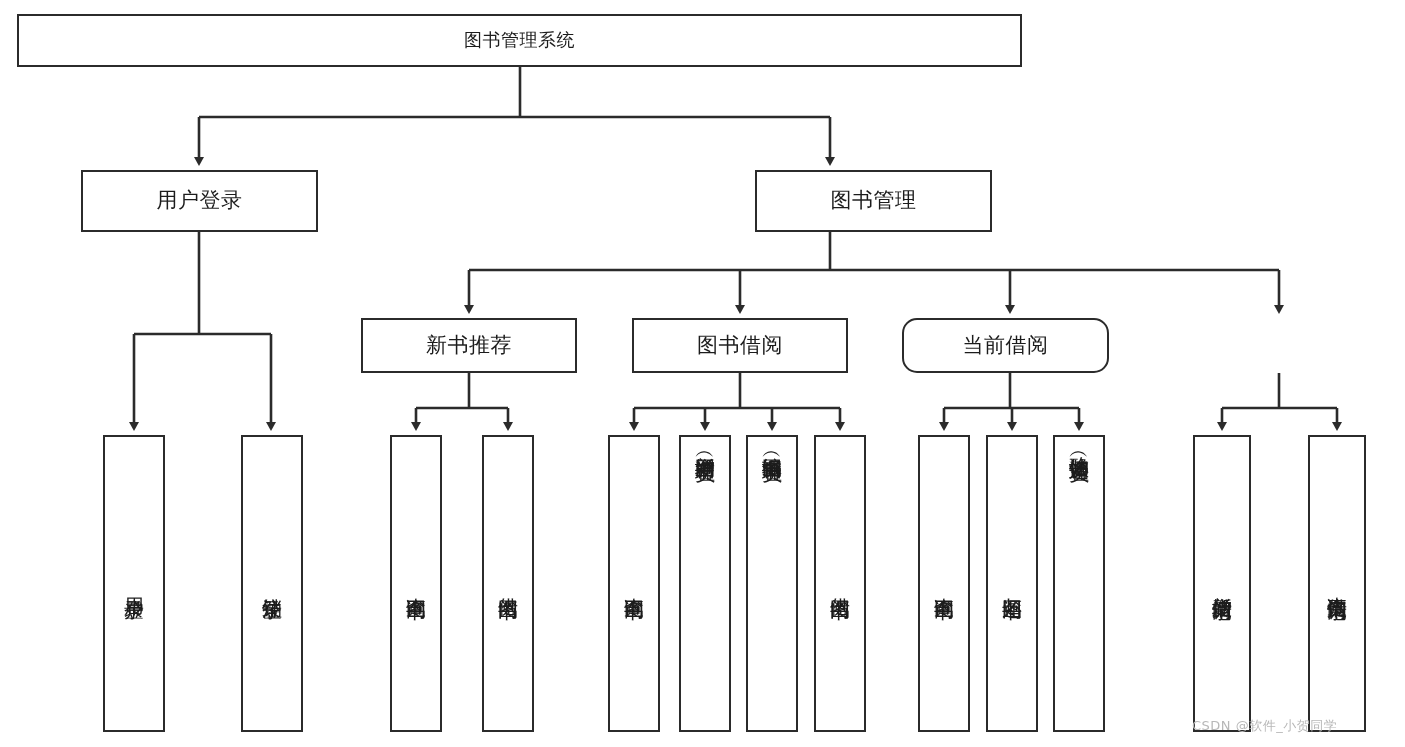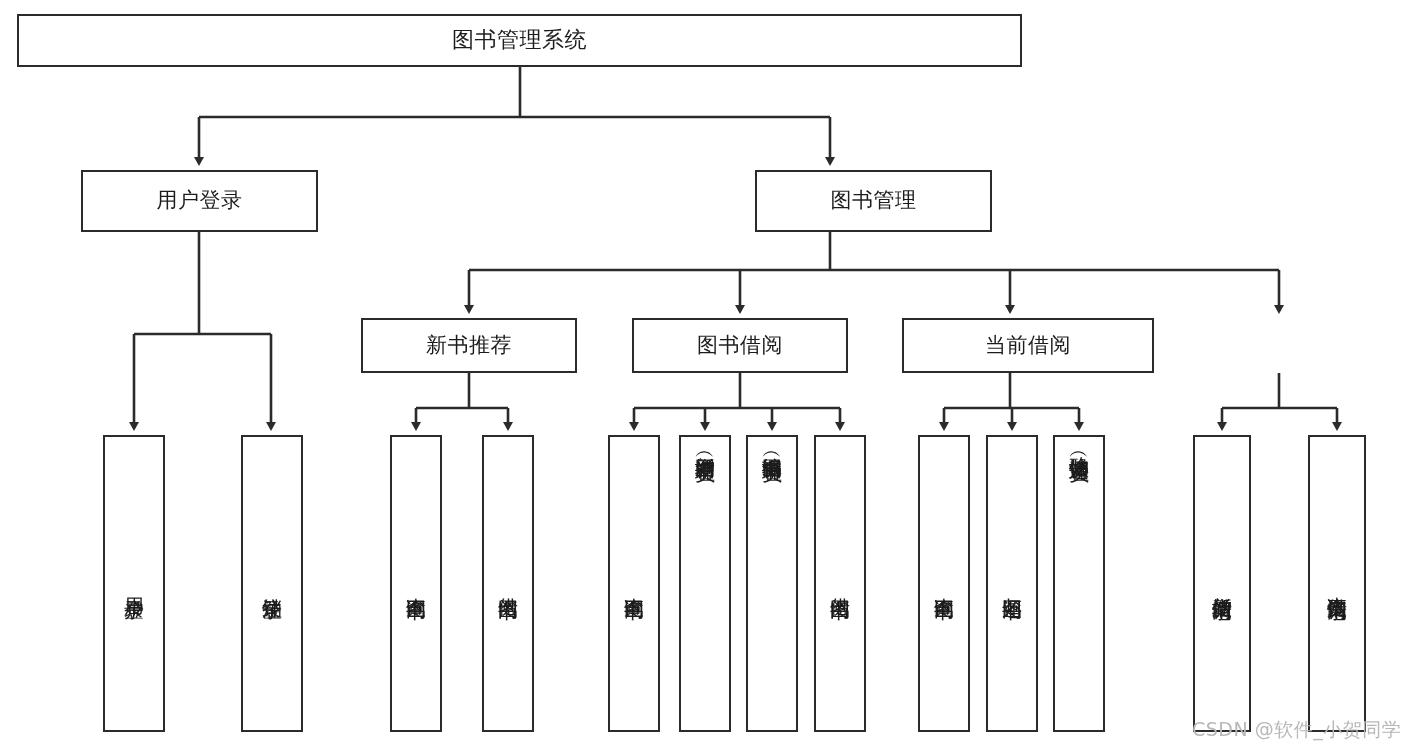--- a/index.html
+++ b/index.html
@@ -38,42 +38,42 @@
     z-index: 3;
   }
   .node .label {
     font-size: 21px;
     line-height: 1.12;
     color: #1c1c1c;
     letter-spacing: 0.5px;
     white-space: nowrap;
     text-align: center;
   }
-  .node.root .label { font-size: 22px; }
+  .node.root .label { font-size: 18px; }
   .node.branch .label { font-size: 21px; }
   
   .node.leaf {
     align-items: flex-start;
     justify-content: center;
     padding-top: 4px;
   }
   .node.leaf .label {
     writing-mode: vertical-rl;
     text-orientation: upright;
     font-size: 20px;
     line-height: 1.35;
     letter-spacing: 1px;
     white-space: nowrap;
     height: auto;
     max-height: 280px;
   }
   .node.leaf.centered { align-items: center; padding-top: 0; }
   .watermark {
     position: absolute;
-    font-size: 19px;
+    font-size: 13px;
     color: #b8b8b8;
     white-space: nowrap;
     z-index: 5;
     letter-spacing: 0.5px;
   }
 </style>
 </head>
 <body>
 
 <div id="canvas">
@@ -144,21 +144,21 @@
   </div>
 
   <div class="node branch" style="left:361px; top:318px; width:216px; height:55px;">
     <span class="label">新书推荐</span>
   </div>
 
   <div class="node branch" style="left:632px; top:318px; width:216px; height:55px;">
     <span class="label">图书借阅</span>
   </div>
 
-  <div class="node branch" style="left:902px; top:318px; width:252px; height:55px;">
+  <div class="node branch" style="left:902px; top:318px; width:207px; height:55px;border-radius:15px;">
     <span class="label">当前借阅</span>
   </div>
 
 
   <div class="node leaf centered" style="left:103px; top:435px; width:62px; height:297px;">
     <span class="label">用户登录</span>
   </div>
 
   <div class="node leaf centered" style="left:241px; top:435px; width:62px; height:297px;">
     <span class="label">注销登录</span>

